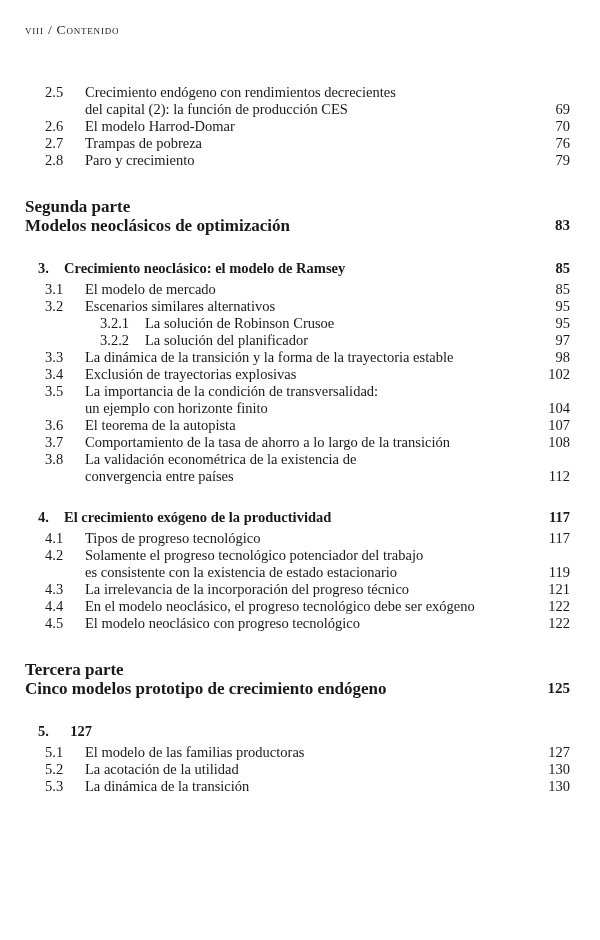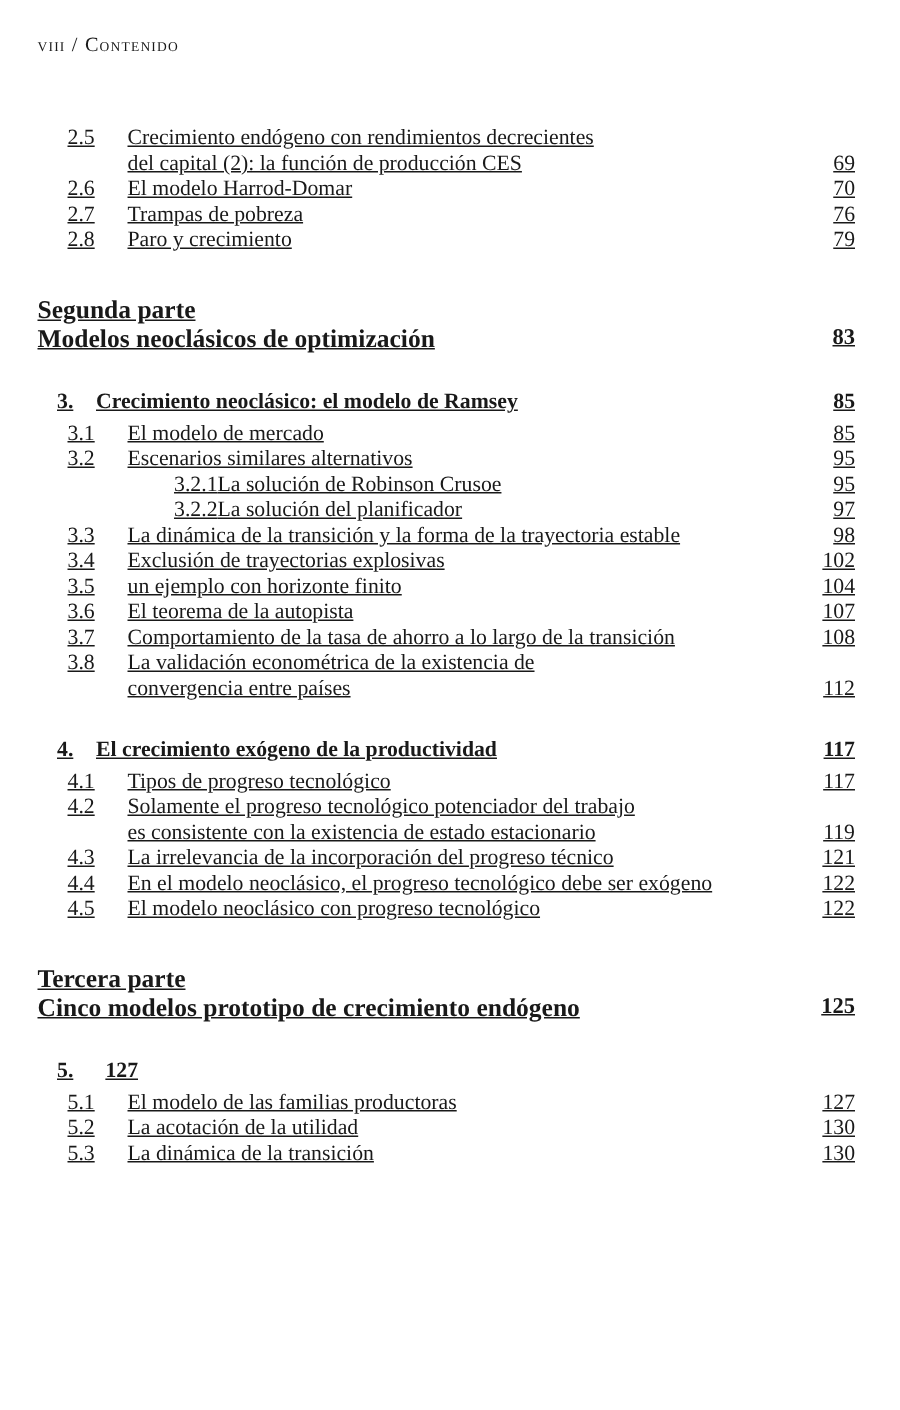--- a/index.html
+++ b/index.html
@@ -20,21 +20,20 @@
     overflow: hidden;
   }
   .running-head {
     font-variant-caps: small-caps;
     font-size: 13.5px;
     letter-spacing: 0.8px;
     line-height: 16px;
   }
   .toc {
     margin-top: 46px;
-    text-decoration: underline;
   }
   .entry-row {
     display: flex;
     font-size: 14.5px;
     line-height: 17px;
   }
   .entry-row .num {
     flex: none;
   }
   .entry-row .text {
@@ -43,21 +42,21 @@
   }
   .entry-row .page-num {
     flex: none;
     align-self: flex-end;
     text-align: right;
     min-width: 28px;
   }
   .section { margin-left: 20px; }
   .section .num { width: 40px; }
   .subsection { margin-left: 75px; }
-  .subsection .num { width: 45px; text-align: right; }
+  .subsection .num { width: 45px; }
   .chapter {
     margin-left: 13px;
     font-weight: bold;
     margin-top: 24px;
     margin-bottom: 4px;
   }
   .chapter .num { width: 26px; }
   .part-row {
     display: flex;
     font-weight: bold;
@@ -167,20 +166,21 @@
       <div class="entry-row section">
         <span class="num">3.4</span>
         <div class="text">
           <div class="line">Exclusión de trayectorias explosivas</div>
         </div>
         <span class="page-num">102</span>
       </div>
       <div class="entry-row section">
         <span class="num">3.5</span>
         <div class="text">
+          <div class="line">La importancia de la condición de transversalidad:</div>
           <div class="line">un ejemplo con horizonte finito</div>
         </div>
         <span class="page-num">104</span>
       </div>
       <div class="entry-row section">
         <span class="num">3.6</span>
         <div class="text">
           <div class="line">El teorema de la autopista</div>
         </div>
         <span class="page-num">107</span>

